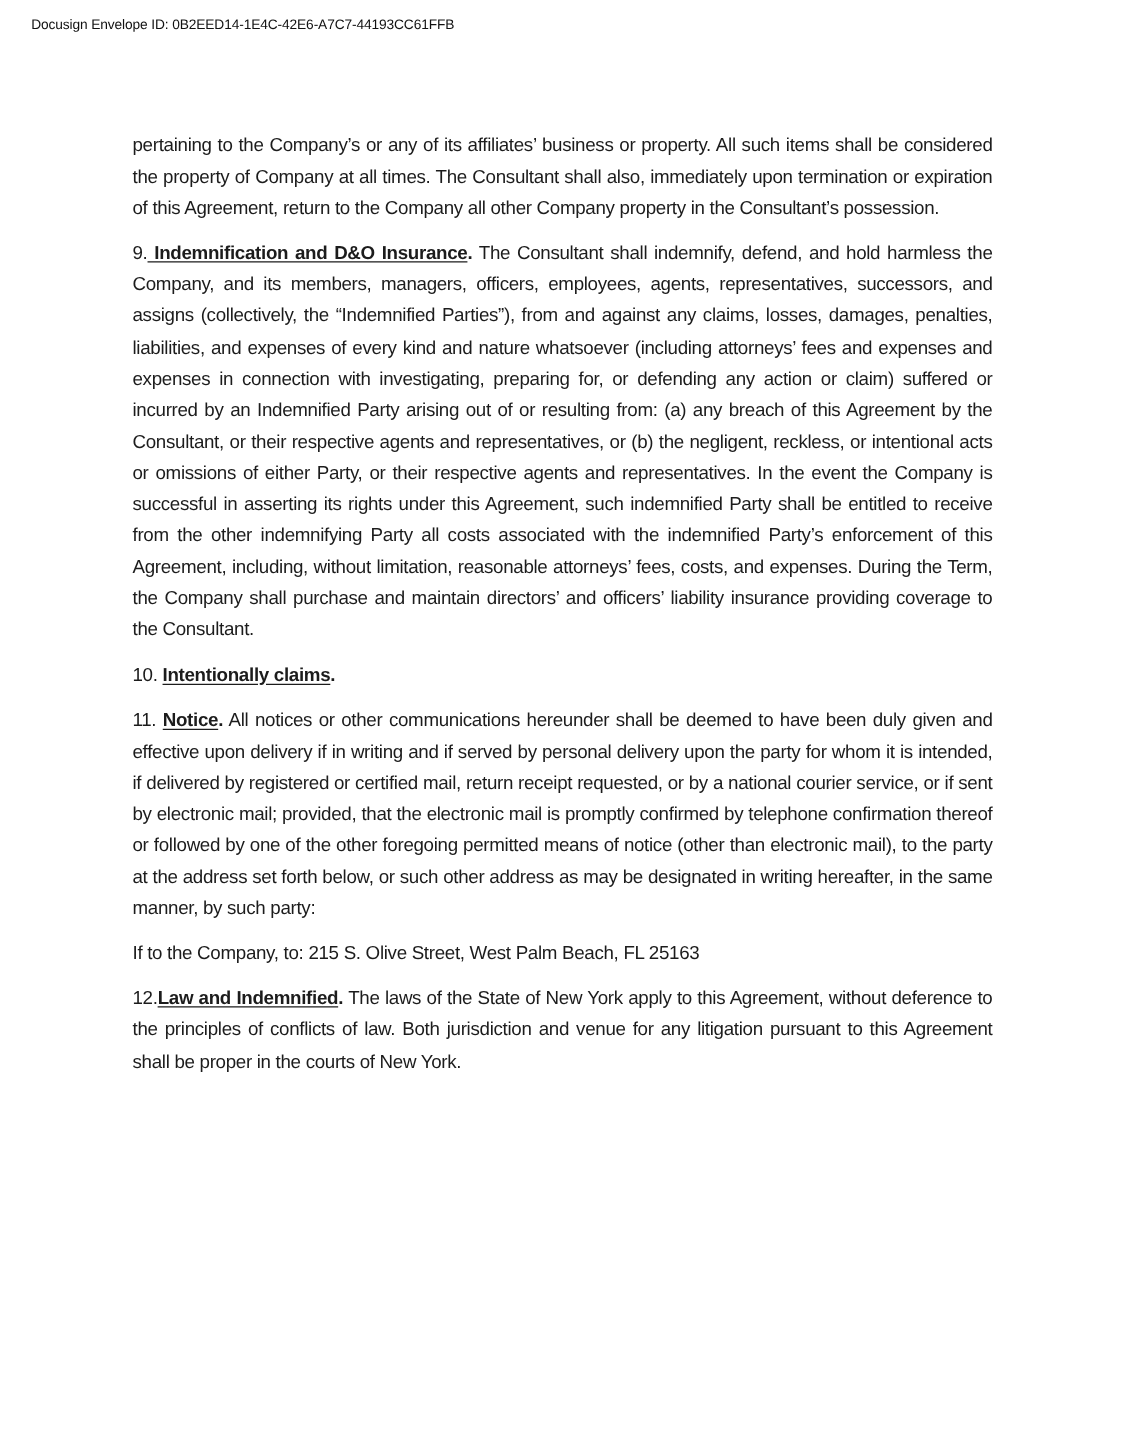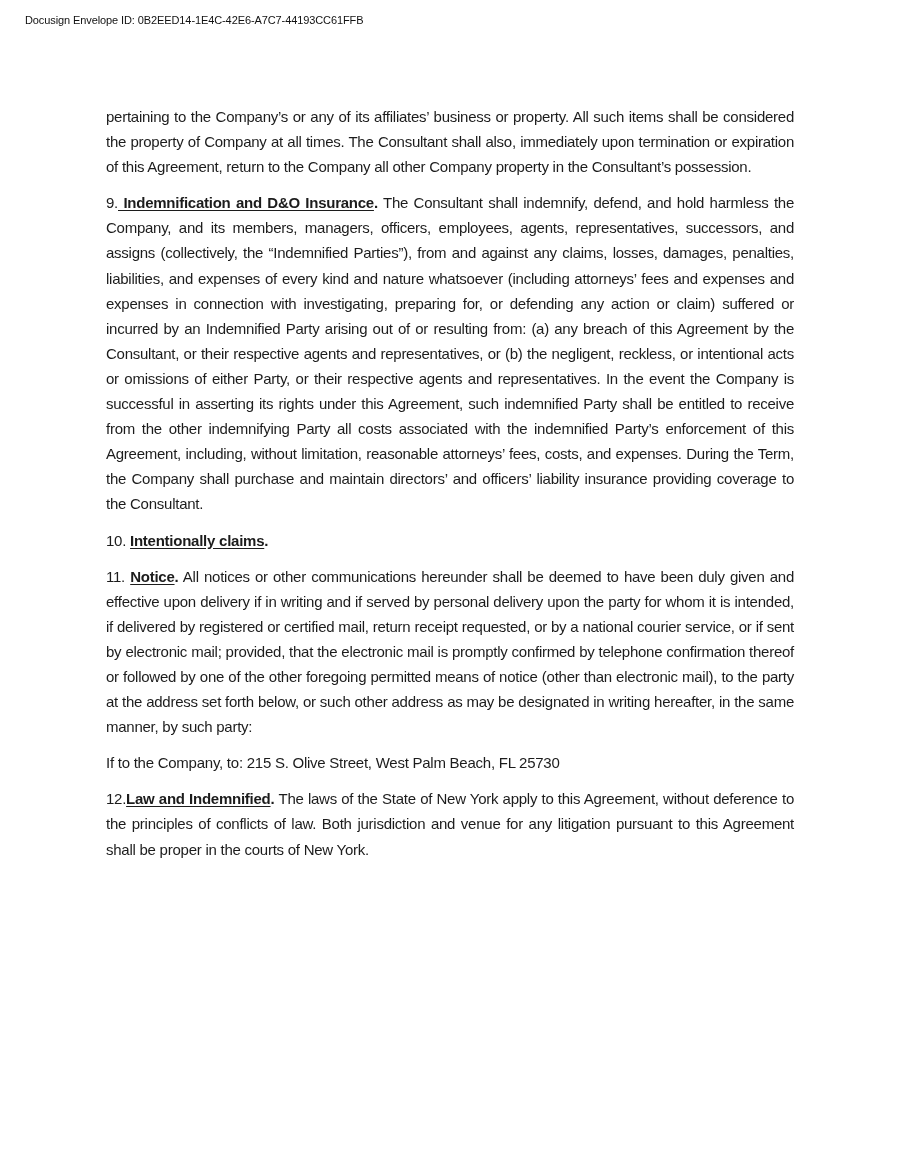--- a/index.html
+++ b/index.html
@@ -59,18 +59,18 @@
 <div class="content">
 
   <p class="para">pertaining to the Company’s or any of its affiliates’ business or property. All such items shall be considered the property of Company at all times. The  Consultant shall also, immediately upon termination or expiration of this Agreement, return to the Company all other Company  property in the Consultant’s possession.</p>
 
   <p class="para"><span>9.</span><span class="heading"> Indemnification and D&amp;O Insurance</span><span class="period-bold">.</span><span>  The Consultant shall indemnify, defend, and hold harmless the Company, and its members, managers, officers, employees, agents, representatives, successors, and assigns (collectively, the “Indemnified Parties”), from and against any claims, losses, damages, penalties, liabilities, and expenses of every kind and nature whatsoever (including attorneys’ fees and expenses and expenses in connection with investigating, preparing for, or defending any action or claim) suffered or incurred by an Indemnified Party arising out of or resulting from: (a) any breach of this Agreement by the Consultant, or their respective agents and representatives, or (b) the negligent, reckless, or intentional acts or omissions of either Party, or their respective agents and representatives.  In the event the Company is successful in asserting its rights under this Agreement, such indemnified Party shall be entitled to receive from the other indemnifying Party all costs associated with the indemnified Party’s enforcement of this Agreement, including, without limitation, reasonable attorneys’ fees, costs, and expenses. During the Term, the Company shall purchase and maintain directors’ and officers’ liability insurance providing coverage to the Consultant.</span></p>
 
   <p class="spacer-para"><span>10. </span><span class="heading">Intentionally claims</span><span class="period-bold">.</span></p>
 
   <p class="para"><span>11. </span><span class="heading">Notice</span><span class="period-bold">.</span><span>  All notices or other communications hereunder shall be deemed to have been duly given and effective upon delivery if in writing and if served by personal delivery upon the party for whom it is intended, if delivered by registered or certified mail, return receipt requested, or by a national courier service, or if sent by electronic mail; provided, that the electronic mail is promptly confirmed by telephone confirmation thereof or followed by one of the other foregoing permitted means of notice (other than electronic mail), to the party at the address set forth below, or such other address as may be designated in writing hereafter, in the same manner, by such party:</span></p>
 
-  <p class="spacer-para">If to the Company, to: 215 S. Olive Street, West Palm Beach, FL 25730</p>
+  <p class="spacer-para">If to the Company, to: 215 S. Olive Street, West Palm Beach, FL 25163</p>
 
 
   <p class="para"><span>12.</span><span class="heading">Law and Indemnified</span><span class="period-bold">.</span><span> The laws of the State of New York apply to this Agreement, without deference to the principles of conflicts of law. Both jurisdiction and venue for any litigation pursuant to this Agreement shall be proper in the courts of New York.</span></p>
 
 </div>
 
 </body></html>

